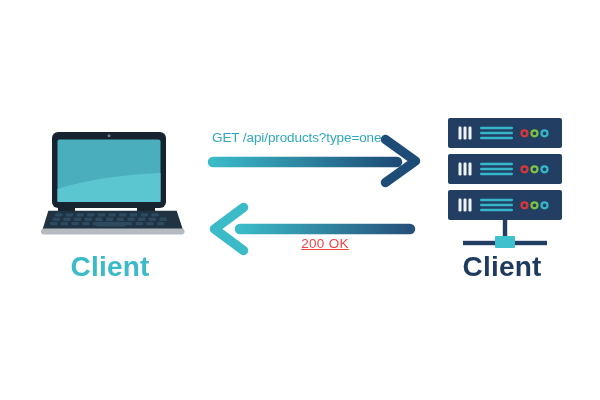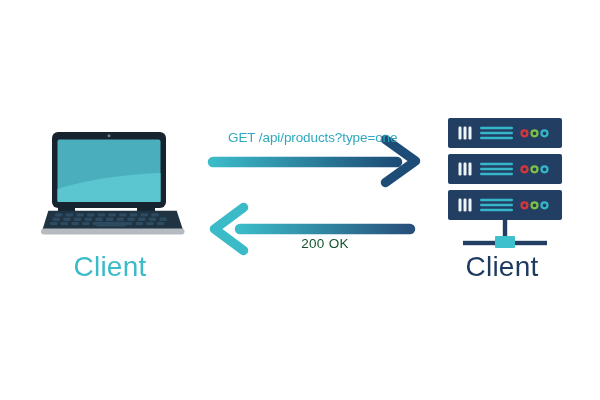--- a/index.html
+++ b/index.html
@@ -21,32 +21,31 @@
     position: absolute;
     line-height: 1.1;
     white-space: nowrap;
   }
   .request-label {
     left: 212px; top: 131px;
     width: 180px;
     font-size: 13.5px;
     letter-spacing: -0.1px;
     text-align: left;
-    margin-left: 16px;
   }
   .response-label {
     left: 255px; top: 237px;
     width: 140px;
     font-size: 13.5px;
     text-align: center;
     letter-spacing: 0.3px;
   }
   .endpoint-label {
     font-size: 28px;
-    font-weight: 400;
+    font-weight: 700;
     text-align: center;
     width: 140px;
     letter-spacing: 0.2px;
   }
   .client-label { left: 40px;  top: 252px; }
   .server-label { left: 432px; top: 252px; }
 </style>
 </head>
 <body>
 
@@ -160,18 +159,18 @@
     </g>
 
     <g>
       <path d="M240,229 H410" stroke="url(#gradRes)" stroke-width="10.5" stroke-linecap="round" fill="none"></path>
       <path d="M243.5,207.5 L214.5,229 L243.5,250.5" fill="none" stroke-width="9.5" stroke-linecap="round" stroke-linejoin="round" stroke="#3bbac8"></path>
     </g>
   </svg>
 
   <div class="label request-label" style="color: rgb(47, 169, 189);">GET /api/products?type=one</div>
 
-  <div class="label response-label" style="color: #14532d;">200 OK</div>
+  <div class="label response-label" style="color: #ef4444; text-decoration: underline;">200 OK</div>
 
   <div class="label endpoint-label client-label" style="color: rgb(59, 186, 200);">Client</div>
 
   <div class="label endpoint-label server-label" style="color: rgb(30, 58, 95);">Client</div>
 </div>
 
 </body></html>

